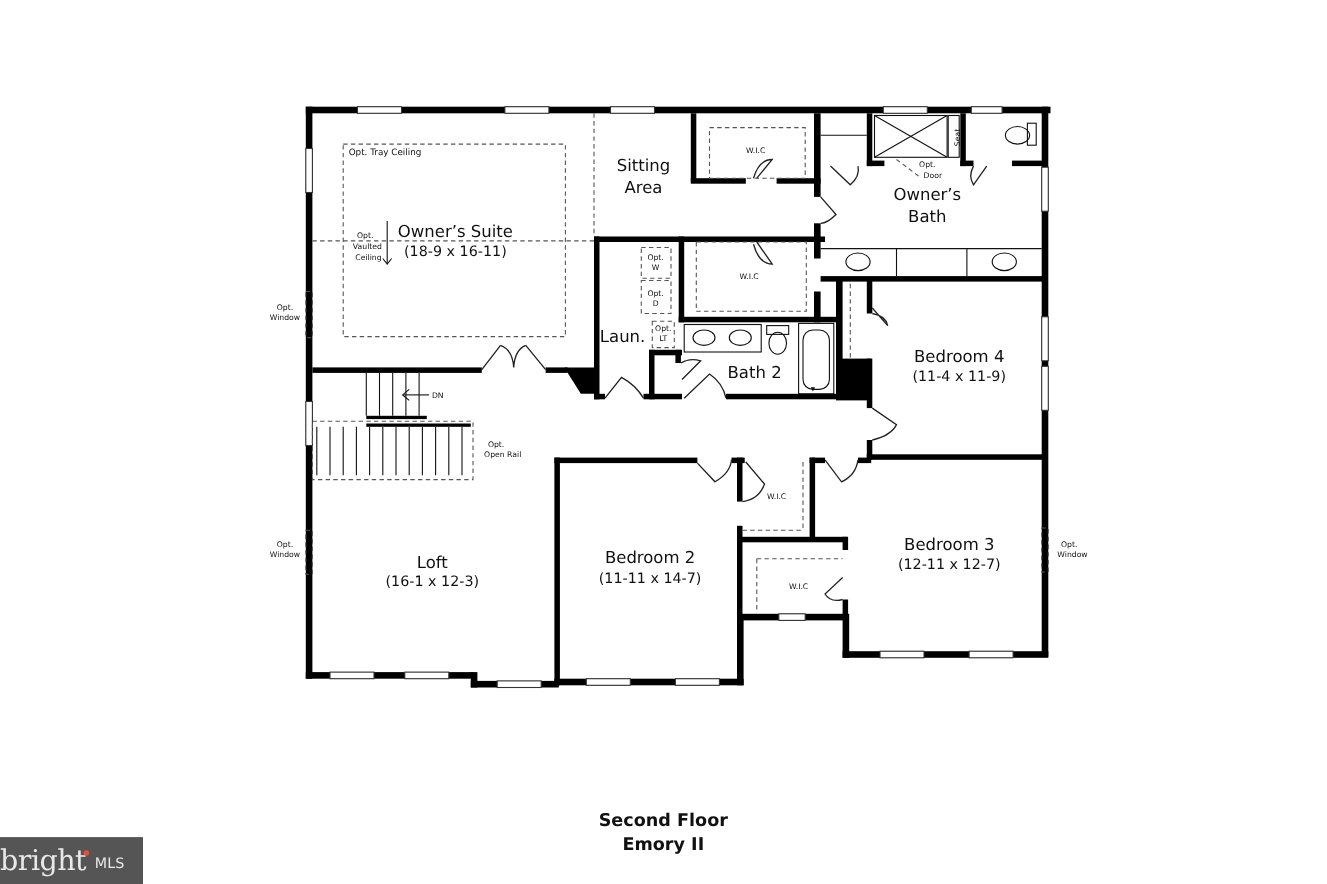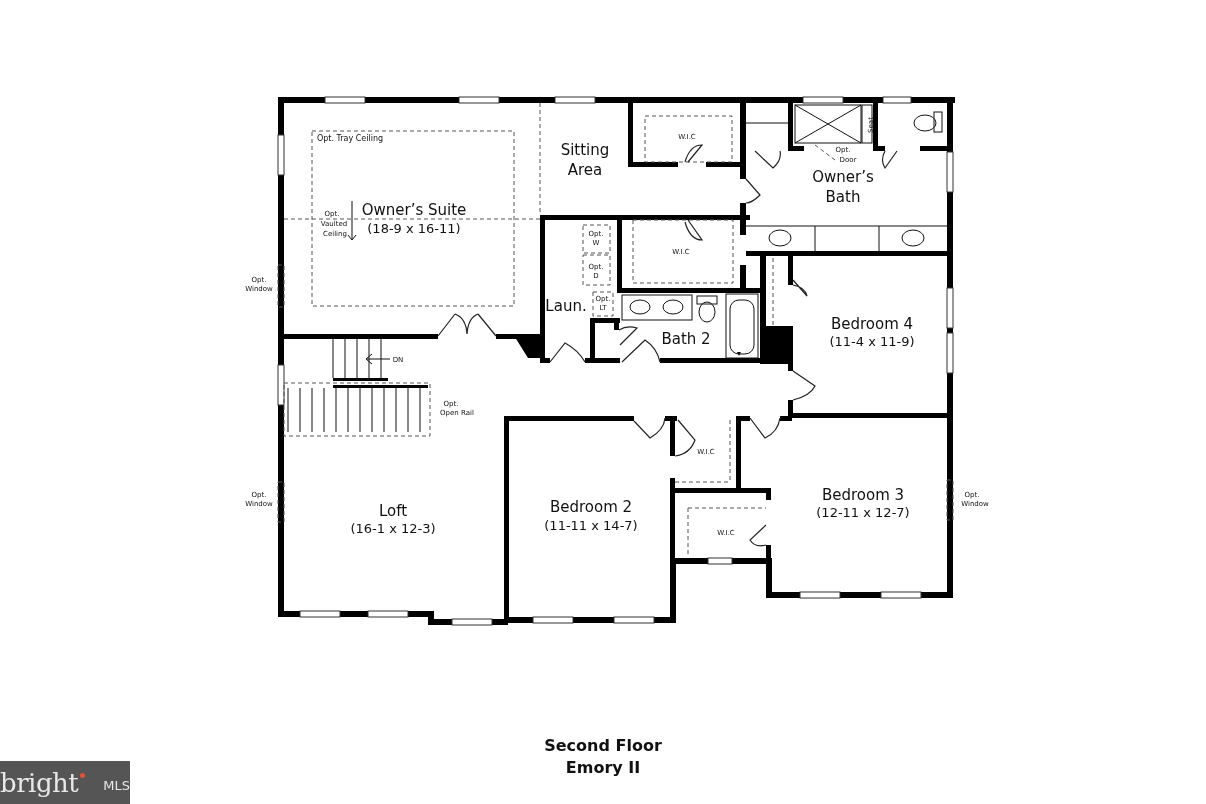--- a/index.html
+++ b/index.html
@@ -8,24 +8,24 @@
     .room-name { font-family: "DejaVu Sans", sans-serif; font-size: 15px; fill: #111; text-anchor: middle; }
     .room-dim { font-family: "DejaVu Sans", sans-serif; font-size: 13px; fill: #111; text-anchor: middle; }
     .small { font-family: "DejaVu Sans", sans-serif; font-size: 8px; fill: #111; text-anchor: middle; }
     .tiny { font-family: "DejaVu Sans", sans-serif; font-size: 7px; fill: #111; text-anchor: middle; }
     .wall { fill: #000; }
     .thin { stroke: #111; stroke-width: 1; fill: none; }
     .dash { stroke: #555; stroke-width: 1; fill: none; stroke-dasharray: 4 3; }
     .win { fill: #fff; stroke: #333; stroke-width: 1; }
     .door { stroke: #222; stroke-width: 1.2; fill: none; }
     .title-block { position: absolute; left: 0; width: 1206px; text-align: center; top: 735px; font-family: "DejaVu Sans", sans-serif; font-weight: bold; font-size: 16px; line-height: 22px; color: #111; }
-    .brand { position: absolute; left: 0; top: 761px; width: 130px; height: 43px; background: #555555; display: flex; align-items: center; justify-content: space-between; gap: 2px; }
+    .brand { position: absolute; left: 0; top: 761px; width: 130px; height: 43px; background: #555555; display: flex; align-items: center; justify-content: flex-start; gap: 2px; }
     .brand-word { font-family: "DejaVu Serif", serif; font-size: 26px; color: #e8e8e8; letter-spacing: -0.5px; }
     .brand-dot { width: 5px; height: 5px; border-radius: 50%; background: #e0523c; display: inline-block; margin-left: -4px; margin-top: -14px; }
-    .brand-mls { font-family: "DejaVu Sans", sans-serif; font-size: 13px; color: #e8e8e8; margin-left: 13px; margin-top: 6px; }
+    .brand-mls { font-family: "DejaVu Sans", sans-serif; font-size: 13px; color: #e8e8e8; margin-left: 3px; margin-top: 6px; }
   </style>
 </head>
 <body>
 
 <svg id="plan" width="1206" height="804" viewBox="0 0 1206 804" xmlns="http://www.w3.org/2000/svg">
 
   <g>
 
     <rect class="wall" x="278" y="97" width="677" height="6"></rect>
 

